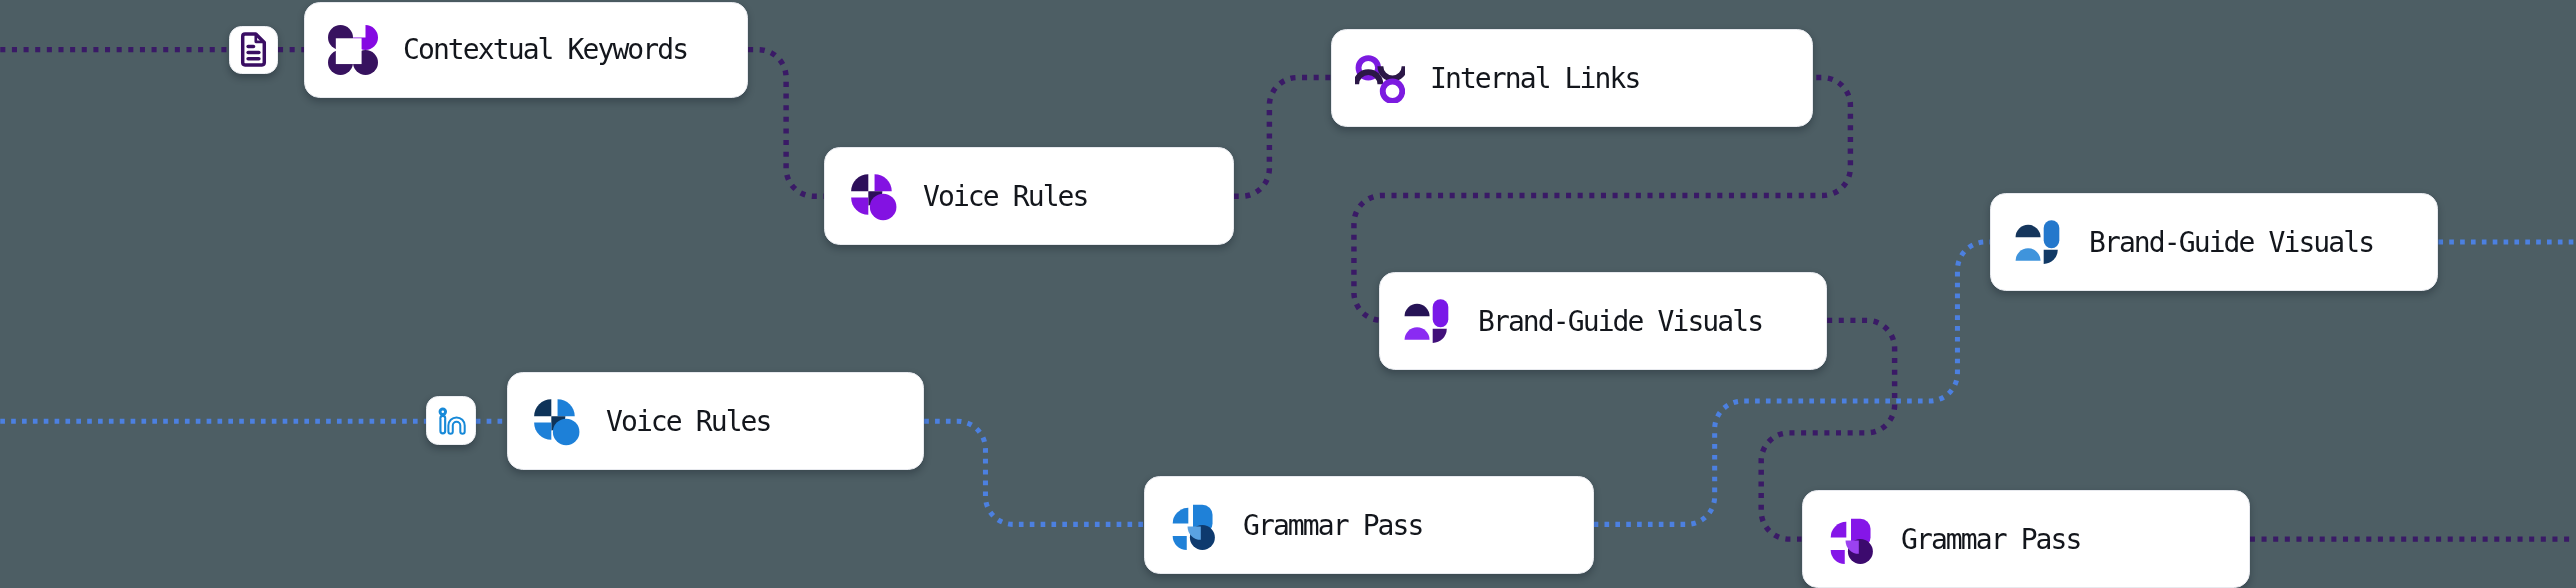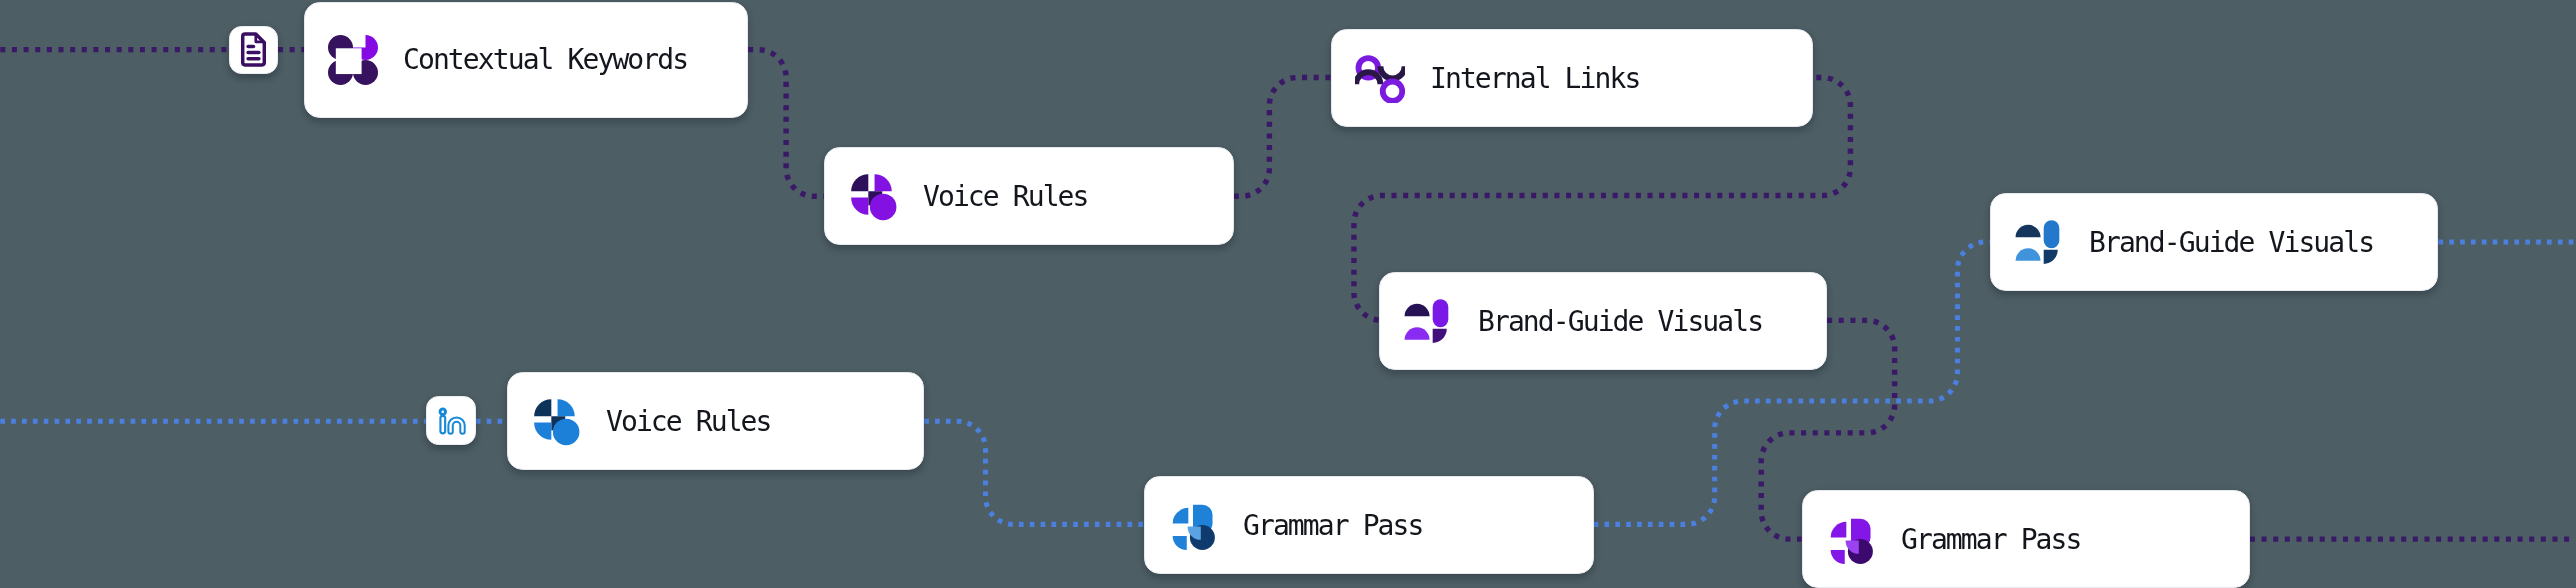--- a/index.html
+++ b/index.html
@@ -73,21 +73,21 @@
       <path d="M 1590 253 H 1600 A 36 36 0 0 0 1636 217 V 136 A 36 36 0 0 1 1672 100 H 1715" class="edge purple" stroke="#3a1a66"></path>
       <path d="M 2296 100 H 2349 A 36 36 0 0 1 2385 136 V 216 A 36 36 0 0 1 2349 252 H 1781 A 36 36 0 0 0 1745 288 V 377 A 36 36 0 0 0 1781 413" class="edge purple" stroke="#3a1a66"></path>
       <path d="M 2355 413 H 2406 A 36 36 0 0 1 2442 449 V 522 A 36 36 0 0 1 2406 558 H 2306 A 36 36 0 0 0 2270 594 V 659 A 36 36 0 0 0 2306 695 H 2322" class="edge purple" stroke="#3a1a66"></path>
       <path d="M 2900 695 H 3320" class="edge purple" stroke="#3a1a66"></path>
       <path d="M 0 543 H 549" class="edge blue" stroke="#4c80e0"></path>
       <path d="M 613 543 H 653" class="edge blue" stroke="#4c80e0"></path>
       <path d="M 1191 543 H 1234 A 36 36 0 0 1 1270 579 V 640 A 36 36 0 0 0 1306 676 H 1474" class="edge blue" stroke="#4c80e0"></path>
       <path d="M 2054 676 H 2174 A 36 36 0 0 0 2210 640 V 553 A 36 36 0 0 1 2246 517 H 2487 A 36 36 0 0 0 2523 481 V 348 A 36 36 0 0 1 2559 312 H 2565" class="edge blue" stroke="#4c80e0"></path>
       <path d="M 3143 312 H 3320" class="edge blue" stroke="#4c80e0"></path>
     </svg>
-<div class="node" style="left: 304px; top: 1.6px; width: 444px; height: 116px;">
+<div class="node" style="left: 304px; top: 1.6px; width: 444px; height: 96px;">
     <span class="node-icon">
         <svg viewBox="0 0 64 64">
       <circle cx="16" cy="16" r="16" fill="#37125f"></circle>
       <circle cx="16" cy="48" r="16" fill="#37125f"></circle>
       <circle cx="48" cy="48" r="16" fill="#37125f"></circle>
       <path d="M 48 0 A 16 16 0 1 1 32 16 L 48 16 Z" fill="#8509e2"></path>
       <rect x="10" y="17" width="33" height="33" fill="#ffffff"></rect>
     </svg>
       </span>
     <span class="node-label">Contextual Keywords</span>

